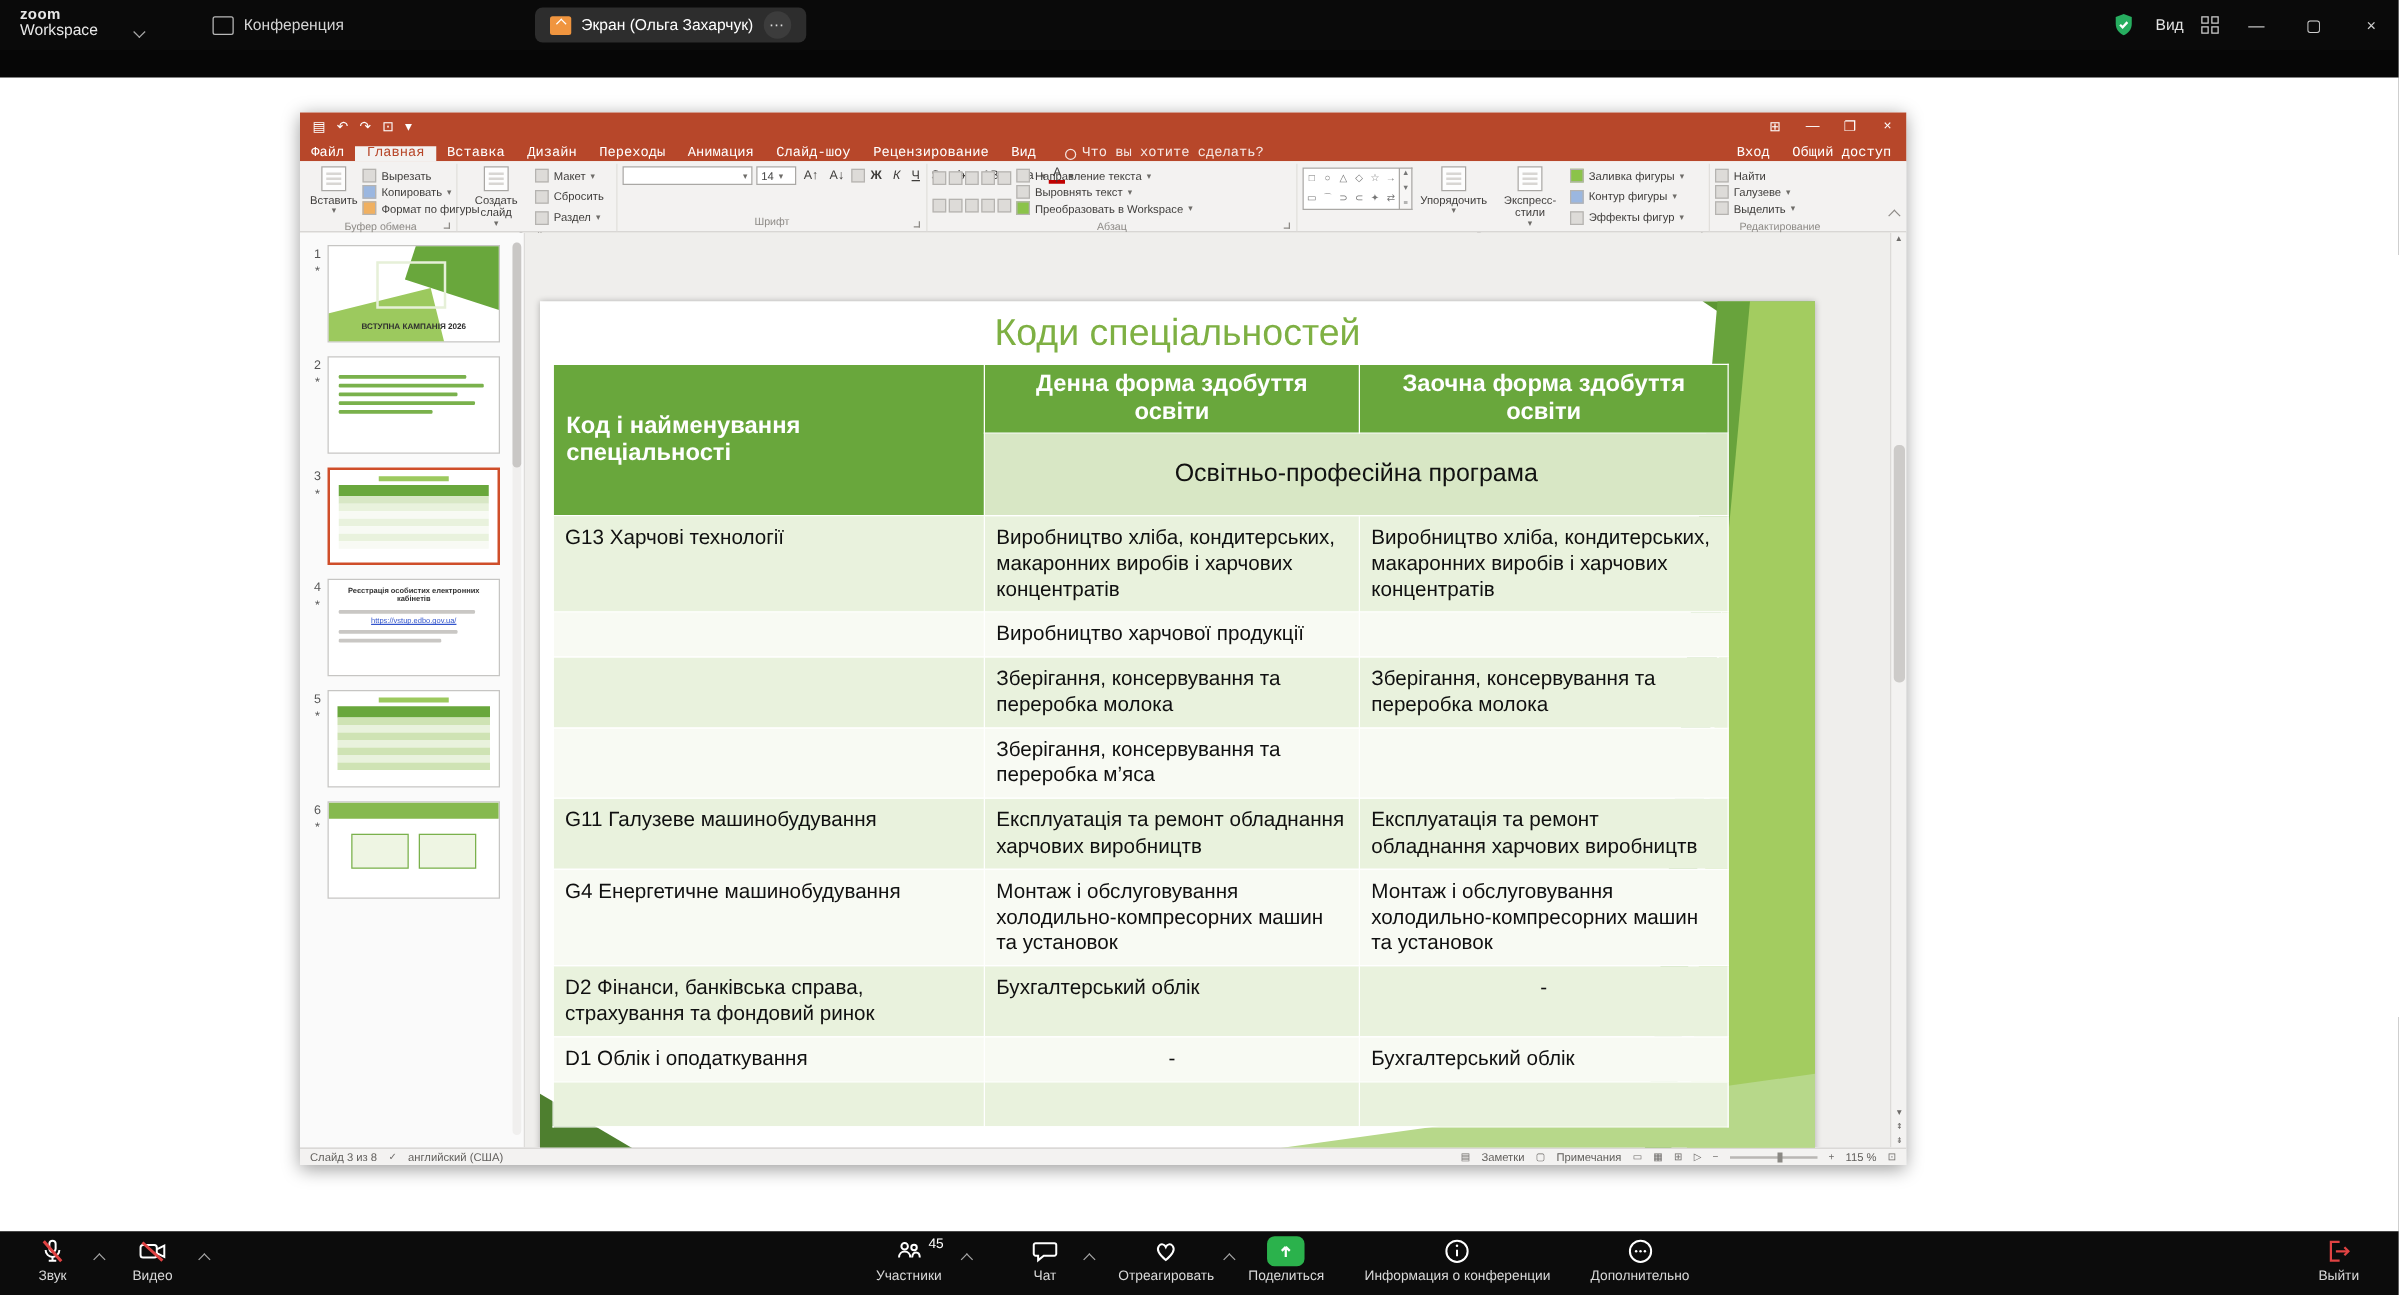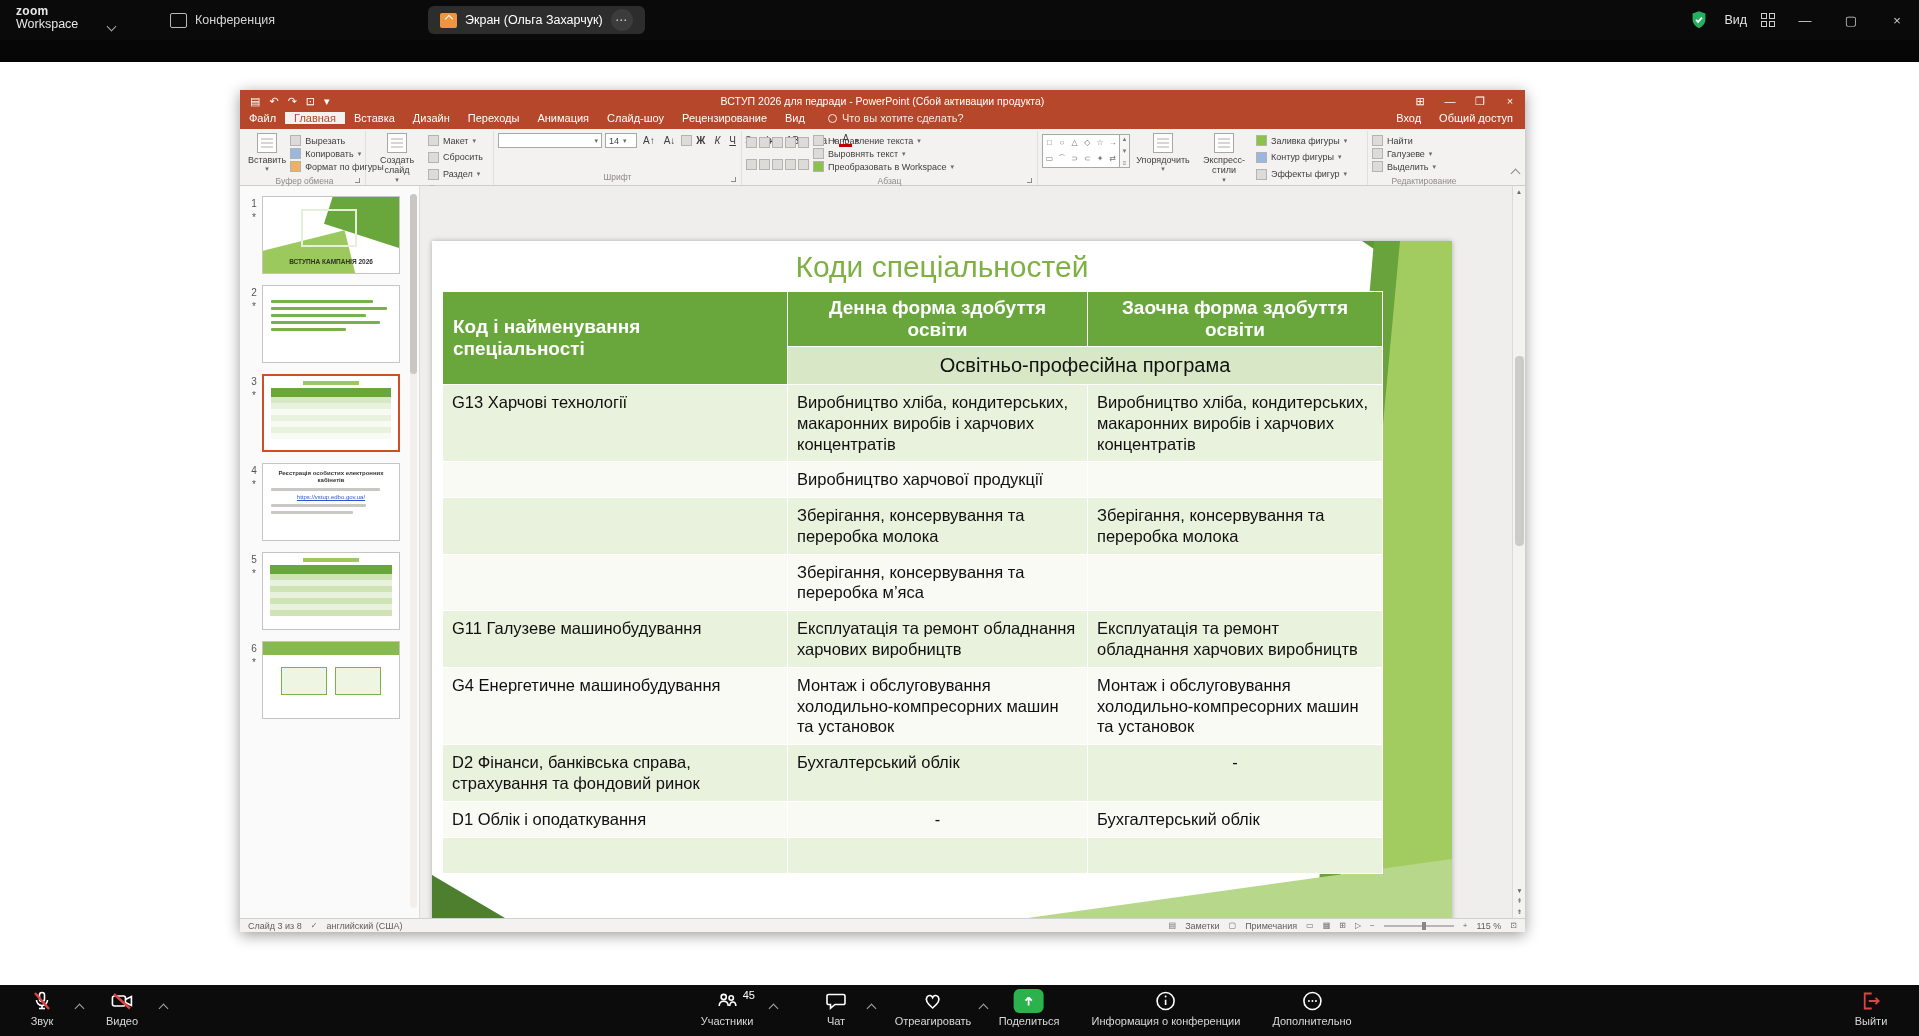--- a/index.html
+++ b/index.html
@@ -31,21 +31,21 @@
   
   .ppt { position:absolute; left:240px; top:90px; width:1285px; height:842px; background:#fff; box-shadow:0 3px 14px rgba(0,0,0,.4); z-index:10; }
   .ppt-titlebar { height:22px; background:#B7472A; color:#fff; display:flex; align-items:center; position:relative; }
   .qat { display:flex; gap:9px; margin-left:10px; font-size:11px; z-index:1; }
   .qat span { cursor:default; }
   .title-text { position:absolute; left:0; right:0; text-align:center; font-size:10.5px; pointer-events:none; }
   .winctl { margin-left:auto; display:flex; z-index:1; }
   .winctl span { width:30px; text-align:center; font-size:11px; }
   .winctl .close { background:transparent; }
 
-  .menubar { height:17px; background:#B7472A; display:flex; align-items:flex-start; color:#fff; font-size:11px; }
+  .menubar { height:17px; background:#B7472A; display:flex; align-items:flex-end; color:#fff; font-size:11px;font-family:Liberation Mono, monospace; }
   .mtab { padding:0 9px; display:flex; align-items:center; }
   .mtab.active { background:#f3f2f1; color:#B7472A; }
   .tellme { display:flex; align-items:center; gap:5px; margin-left:14px; color:rgba(255,255,255,.88); }
   .bulb { width:9px; height:9px; border-radius:50%; border:1.3px solid rgba(255,255,255,.85); }
   .menu-right { margin-left:auto; display:flex; gap:18px; align-items:center; margin-right:12px; }
 
   .ribbon { height:57px; background:#f3f2f1; border-bottom:1px solid #cfcdca; display:flex; position:relative; padding:2px 2px 0 4px; }
   .rgroup { display:flex; flex-direction:column; border-right:1px solid #e1dfdc; padding:1px 4px 0 4px; }
   .rbody { flex:1; display:flex; gap:4px; }
   .rlabel { height:13px; font-size:8.5px; color:#8d8a86; text-align:center; position:relative; padding:0 8px; }
@@ -96,21 +96,21 @@
   .slidearea { flex:1; background:#efeeec; position:relative; overflow:hidden; }
   .canvas { position:absolute; left:12px; top:55px; width:1020px; height:700px; background:#fff; box-shadow:0 0 5px rgba(0,0,0,.28); }
   .decor { position:absolute; inset:0; z-index:1; }
   .slide-title { position:absolute; top:9px; left:0; width:100%; text-align:center; font-size:30px; color:#7eb043; z-index:2; }
   .slidetable { position:absolute; left:10px; top:50px; width:940px; border-collapse:collapse; z-index:2; table-layout:fixed; }
   .slidetable th, .slidetable td { border:1.6px solid #fff; }
   .slidetable thead th { background:#69a73c; color:#fff; font-size:19px; font-weight:700; }
   .h1 { width:345px; text-align:left; padding:8px 10px; vertical-align:middle; }
   .h2 { width:300px; text-align:center; padding:5px 14px; }
   .h3 { width:295px; text-align:center; padding:5px 14px; }
-  .subhead { background:#d8e7c5 !important; color:#111 !important; font-weight:400 !important; font-size:20px !important; text-align:center; padding:7px; }
+  .subhead { background:#d8e7c5 !important; color:#111 !important; font-weight:400 !important; font-size:20px !important; text-align:center; padding:21px; }
   .slidetable tbody td { font-size:16.5px; padding:7px 9px; vertical-align:top; color:#101010; line-height:1.26;margin-top:44px; }
   .slidetable tbody tr:nth-child(odd) td { background:#e9f2dd; }
   .slidetable tbody tr:nth-child(even) td { background:#f8faf3; }
   .slidetable td.center { text-align:center; }
   .slidetable tbody tr:last-child td { height:36px; }
   .vscroll { position:absolute; right:0; top:0; width:13px; height:100%; background:#f3f2f1; border-left:1px solid #dcdad8; z-index:4; display:flex; flex-direction:column; align-items:center; font-size:6.5px; color:#6d6b69; }
   .vthumb { position:absolute; left:2px; top:170px; width:9px; height:190px; background:#cdcbc9; border-radius:4px; }
   .vs-bot { position:absolute; bottom:2px; left:0; width:13px; display:flex; flex-direction:column; align-items:center; gap:3px; font-size:6.5px; }
 
   .ppt-status { position:absolute; left:0; bottom:0; width:100%; height:14px; background:#f3f2f1; border-top:1px solid #d2d0cd; display:flex; align-items:center; font-size:9px; color:#605e5b; padding:0 8px; gap:9px; }
@@ -180,21 +180,20 @@
   <div class="ppt">
 
     <div class="ppt-titlebar">
       <div class="qat">
         <span>▤</span>
         <span>↶</span>
         <span>↷</span>
         <span>⊡</span>
         <span>▾</span>
       </div>
-      <div class="title-text">ВСТУП 2026 для педради - PowerPoint (Сбой активации продукта)</div>
       <div class="winctl">
         <span>⊞</span>
         <span>—</span>
         <span>❐</span>
         <span class="close">×</span>
       </div>
     </div>
 
     <div class="menubar">
       <span class="mtab">Файл</span>

